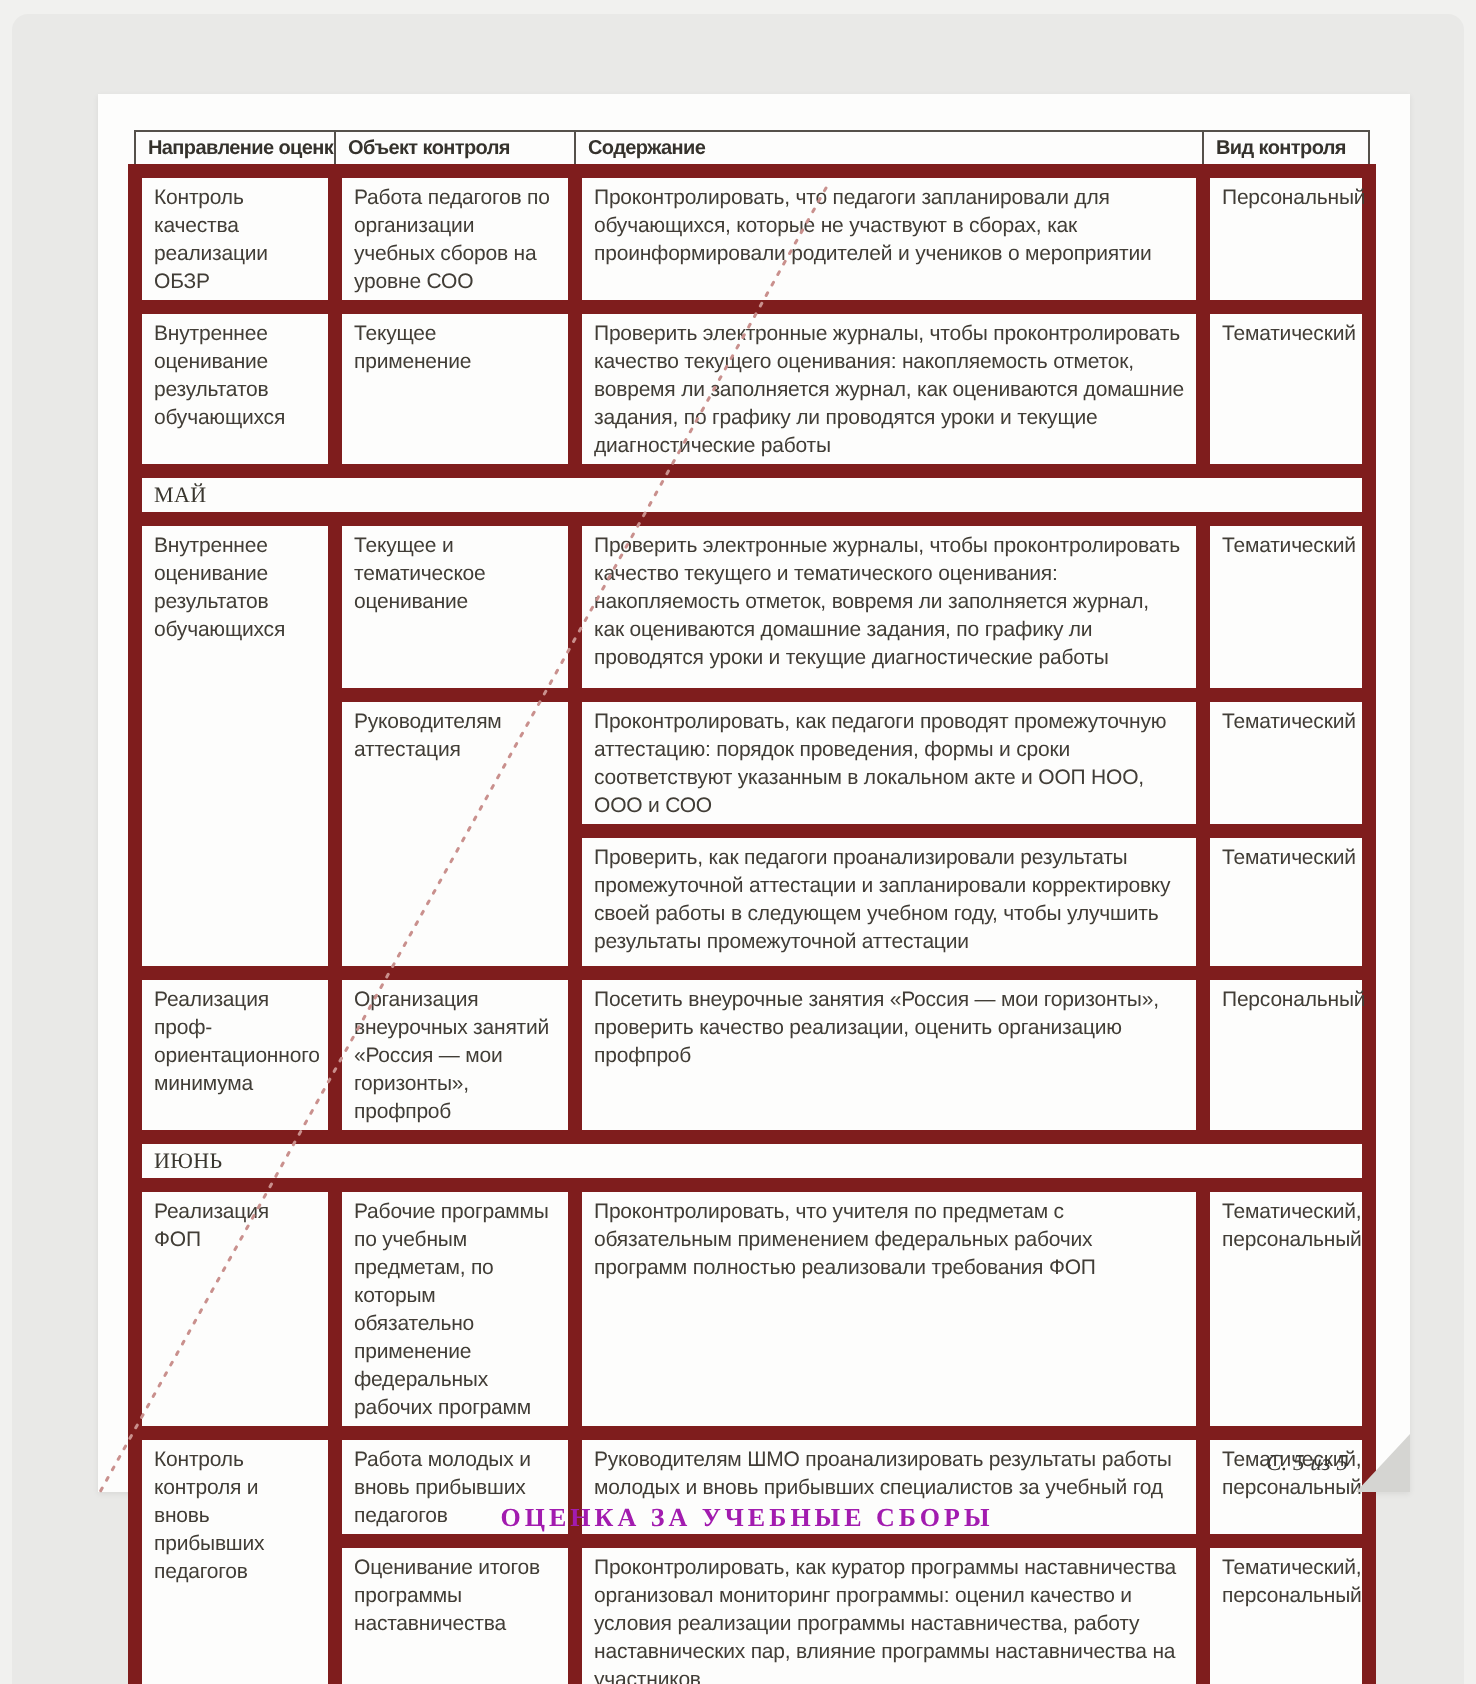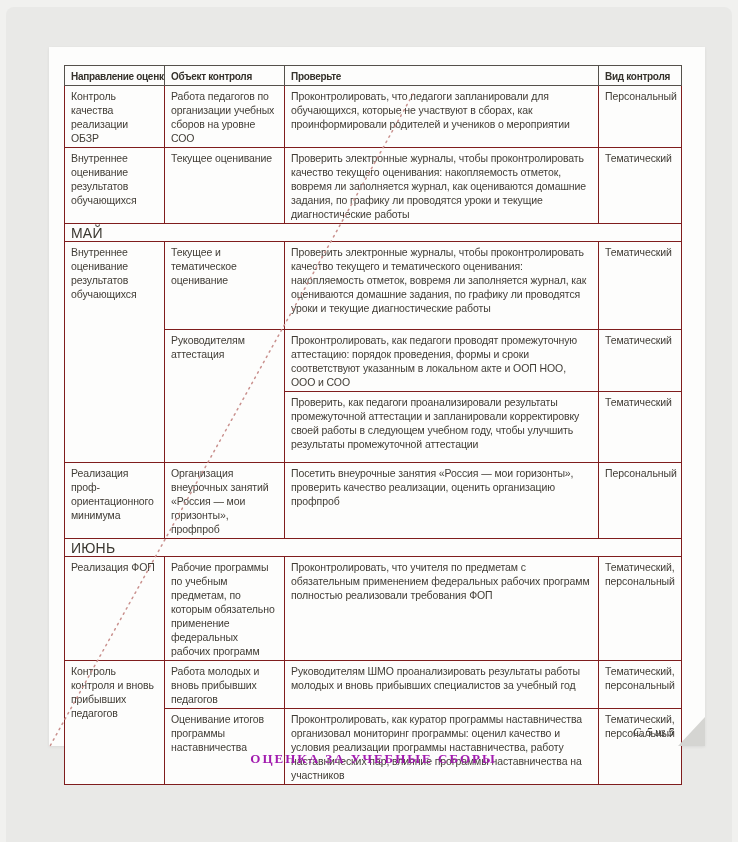--- a/index.html
+++ b/index.html
@@ -32,28 +32,28 @@
     background:#fdfdfc;
     border:1.4px solid #55514b;
   }
   .doc-table th{
     border:1px solid #55514b;
     font-size:10px;font-weight:bold;letter-spacing:-0.3px;white-space:nowrap;
     text-align:left;vertical-align:middle;
     padding:3px 5px 2px 6px;color:#35322c;overflow:hidden;
   }
   .doc-table td{
-    border:1px solid #7f1d1d;
+    border:7px solid #7f1d1d;
     font-size:10.5px;line-height:14px;letter-spacing:-0.1px;
     text-align:left;vertical-align:top;
     padding:3px 6px 2px 6px;color:#413d36;
   }
   .doc-table td.section{
-    font-size:14px;letter-spacing:0.2px;padding:2px 6px 1px 6px;
-    vertical-align:middle;color:#3a372f;
+    font-size:11px;letter-spacing:0.2px;padding:2px 6px 1px 6px;
+    vertical-align:middle;color:#3a372f;font-family:Liberation Serif, serif;
   }
   tr.h-header{height:20px;}
   tr.h-r1{height:61px;} tr.h-r2{height:74px;}
   tr.h-may{height:17px;}
   tr.h-r3{height:88px;} tr.h-r4{height:62px;} tr.h-r5{height:71px;margin-top:43px;} tr.h-r6{height:46px;}
   tr.h-june{height:18px;margin-left:48px;}
   tr.h-r7{height:62px;} tr.h-r8{height:47px;} tr.h-r9{height:73px;}
   .annotation{
     position:absolute;left:0;top:0;z-index:5;pointer-events:none;
   }
@@ -81,32 +81,32 @@
       <colgroup>
         <col style="width:100px">
           <col style="width:120px">
           <col style="width:314px">
           <col style="width:83px">
       </colgroup>
       <tbody>
           <tr class="h-header">
         <th>Направление оценки</th>
         <th>Объект контроля</th>
-        <th>Проверьте</th>
+        <th>Содержание</th>
         <th>Вид контроля</th>
       </tr>
       <tr class="h-r1">
         <td>Контроль качества реализации ОБЗР</td>
         <td>Работа педагогов по орга­низации учебных сборов на уровне СОО</td>
         <td>Проконтролировать, что педагоги запланировали для обучающихся, которые не участвуют в сборах, как проинформировали родителей и учеников о мероприятии</td>
         <td>Персональный</td>
       </tr>
       <tr class="h-r2">
         <td>Внутреннее оценивание результатов обучающихся</td>
-        <td>Текущее оценивание</td>
+        <td>Текущее применение</td>
         <td>Проверить электронные журналы, чтобы проконтролировать качество текущего оценивания: накопляемость отметок, вовремя ли заполняется журнал, как оцениваются домашние задания, по графику ли проводятся уроки и текущие диагностические работы</td>
         <td>Тематический</td>
       </tr>
       <tr class="h-may">
         <td class="section" colspan="4">МАЙ</td>
       </tr>
       <tr class="h-r3">
         <td rowspan="3">Внутреннее оценивание результатов обучающихся</td>
         <td>Текущее и тематическое оценивание</td>
         <td>Проверить электронные журналы, чтобы проконтролировать качество текущего и тематического оценивания: накопляемость отметок, вовремя ли заполняется журнал, как оцениваются домашние задания, по графику ли проводятся уроки и текущие диагностические работы</td>

